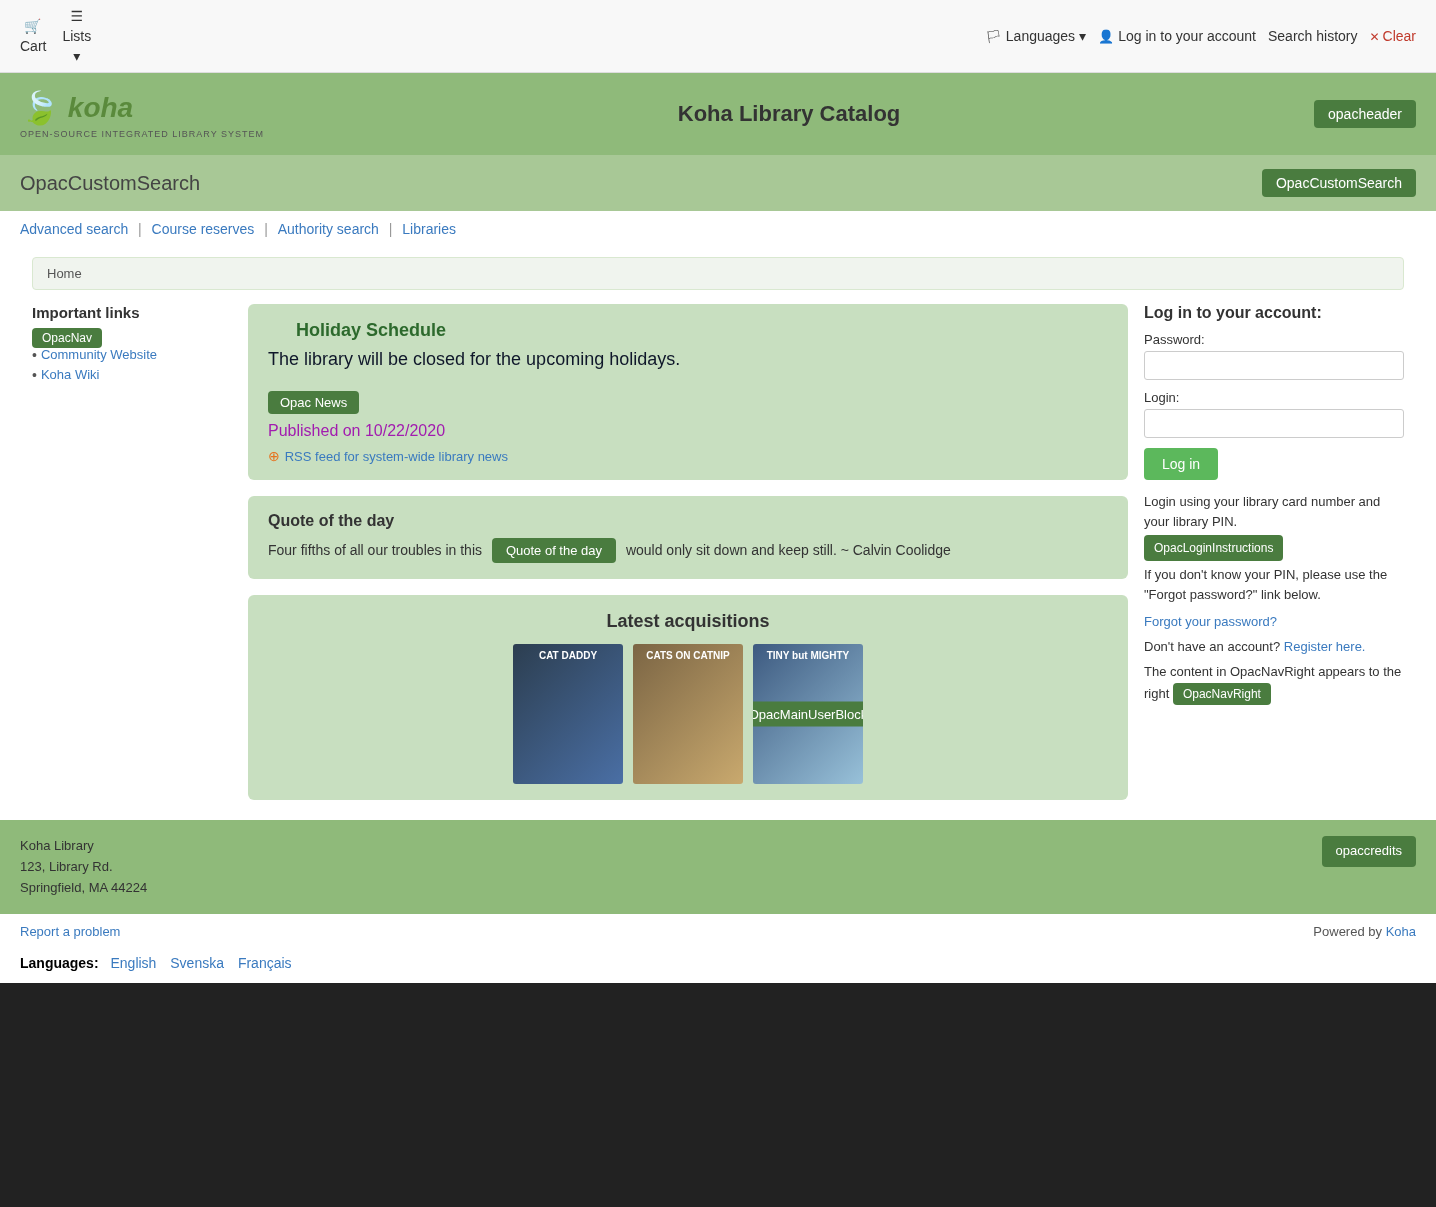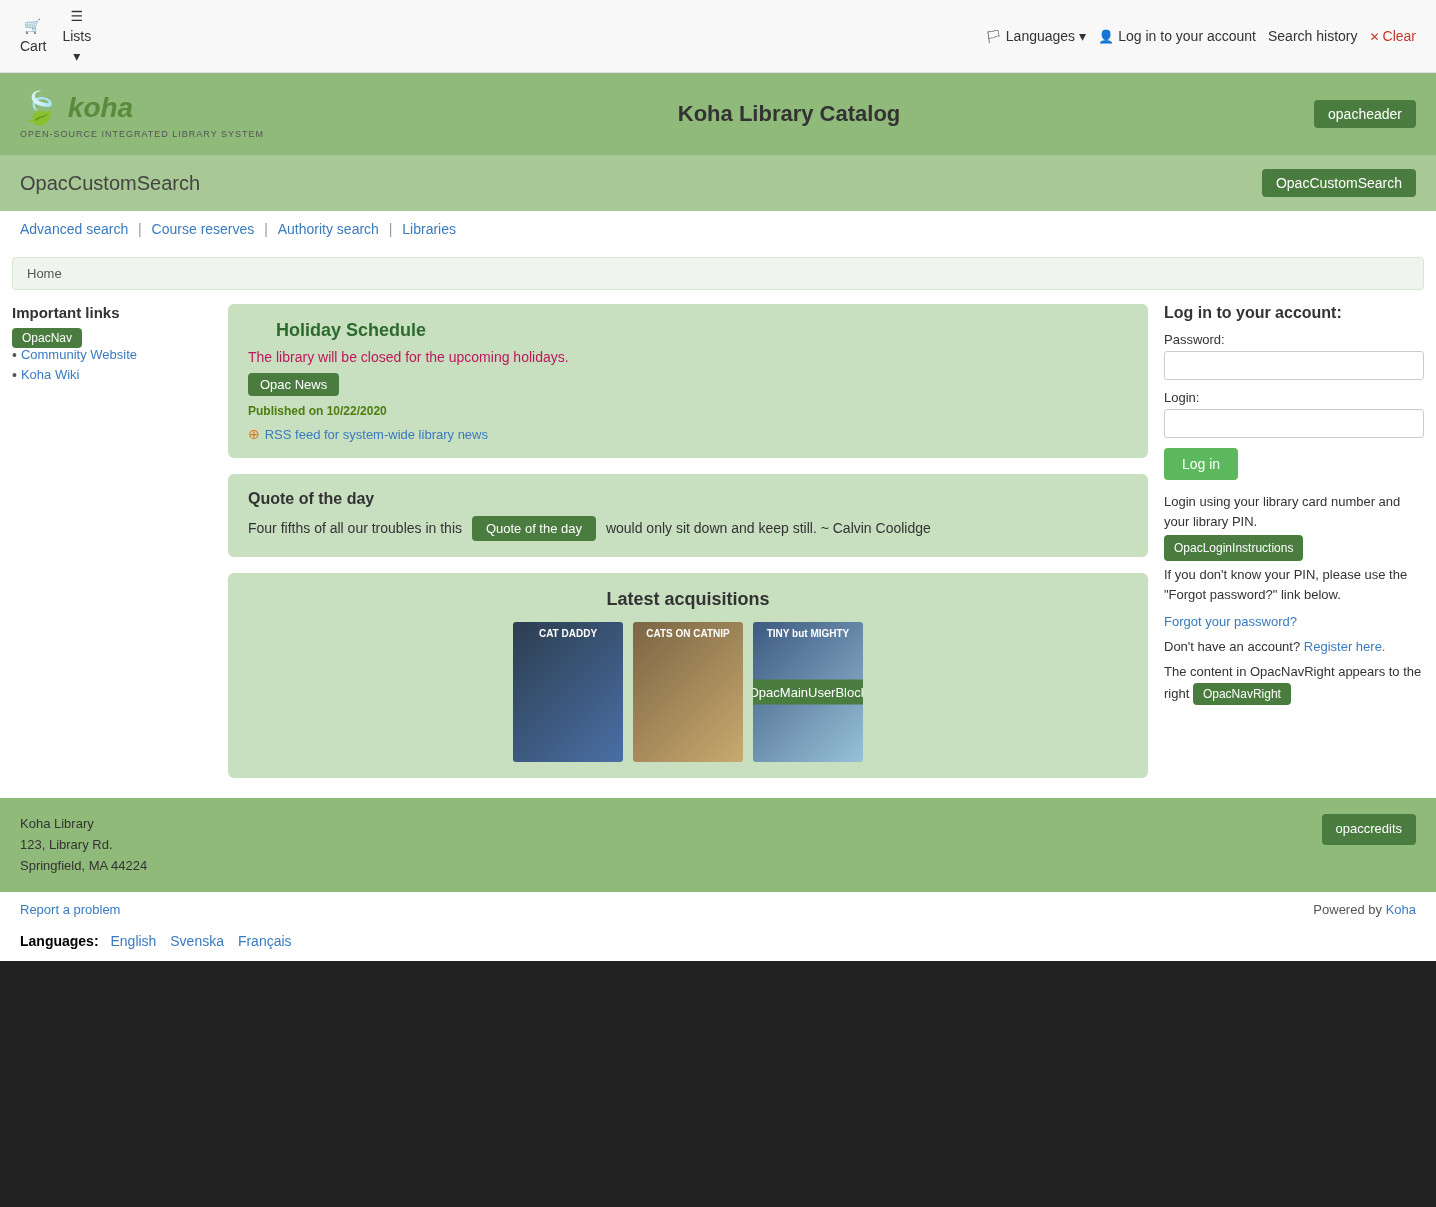--- a/index.html
+++ b/index.html
@@ -65,21 +65,21 @@
     
     .sub-nav {
       padding: 10px 20px;
       background: #fff;
     }
     .sub-nav a { color: #3a7abf; text-decoration: none; font-size: 14px; }
     .sub-nav span { color: #999; margin: 0 6px; }
     
     
     .main-content {
-      padding: 10px 12px 20px;
+      padding: 10px 32px 20px;
       background: #fff;
     }
     
     
     .breadcrumb {
       background: #f0f4ee;
       border: 1px solid #d9e8d0;
       border-radius: 4px;
       padding: 8px 14px;
       margin-bottom: 14px;
@@ -112,22 +112,22 @@
     .center-content { flex: 1; }
     
     
     .news-section {
       background: #c8dfc0;
       border-radius: 6px;
       padding: 16px 20px;
       margin-bottom: 16px;
     }
     .news-title { font-size: 18px; font-weight: bold; color: #2d6a2d; margin-bottom: 8px; margin-left: 28px; }
-    .news-body { font-size: 14px; color: #be185d; margin-bottom: 8px; }
-    .news-date { font-size: 12px; color: #4d7c0f; margin-bottom: 8px; font-weight: bold; }
+    .news-body { font-size: 18px; color: #0f172a; margin-bottom: 21px; }
+    .news-date { font-size: 16px; color: #a21caf; margin-bottom: 8px; }
     .rss-link { color: #3a7abf; text-decoration: none; font-size: 13px; display: flex; align-items: center; gap: 5px; }
     .rss-icon { color: #e6721e; font-size: 14px; }
     .opac-news-badge {
       background: #4a7c3f; color: white; padding: 4px 12px; border-radius: 4px; font-size: 13px; cursor: pointer; margin-bottom: 8px; display: inline-block;
     }
     
     
     .quote-section {
       background: #c8dfc0;
       border-radius: 6px;

